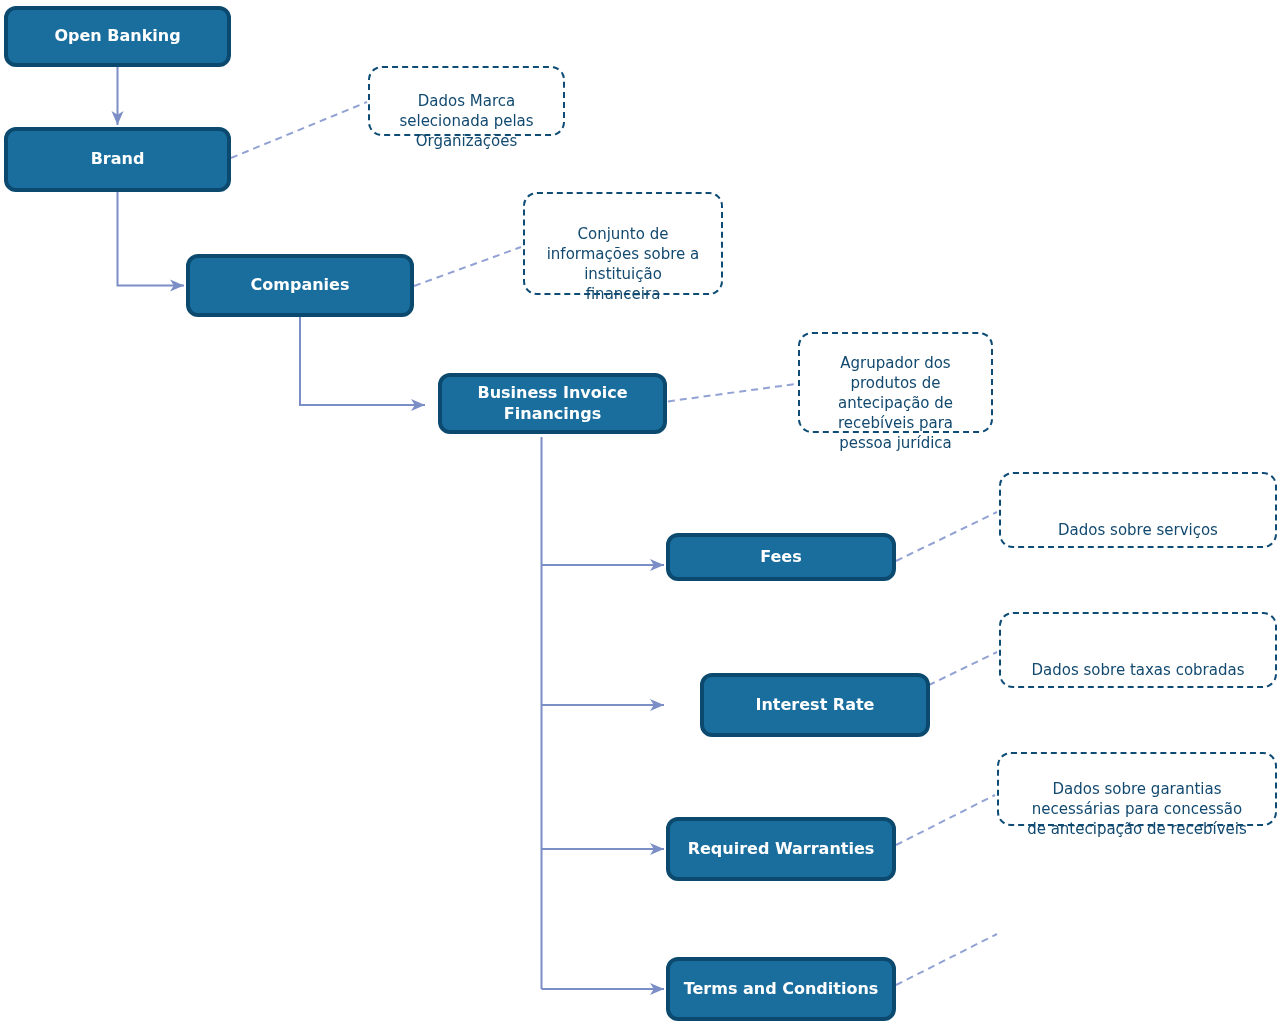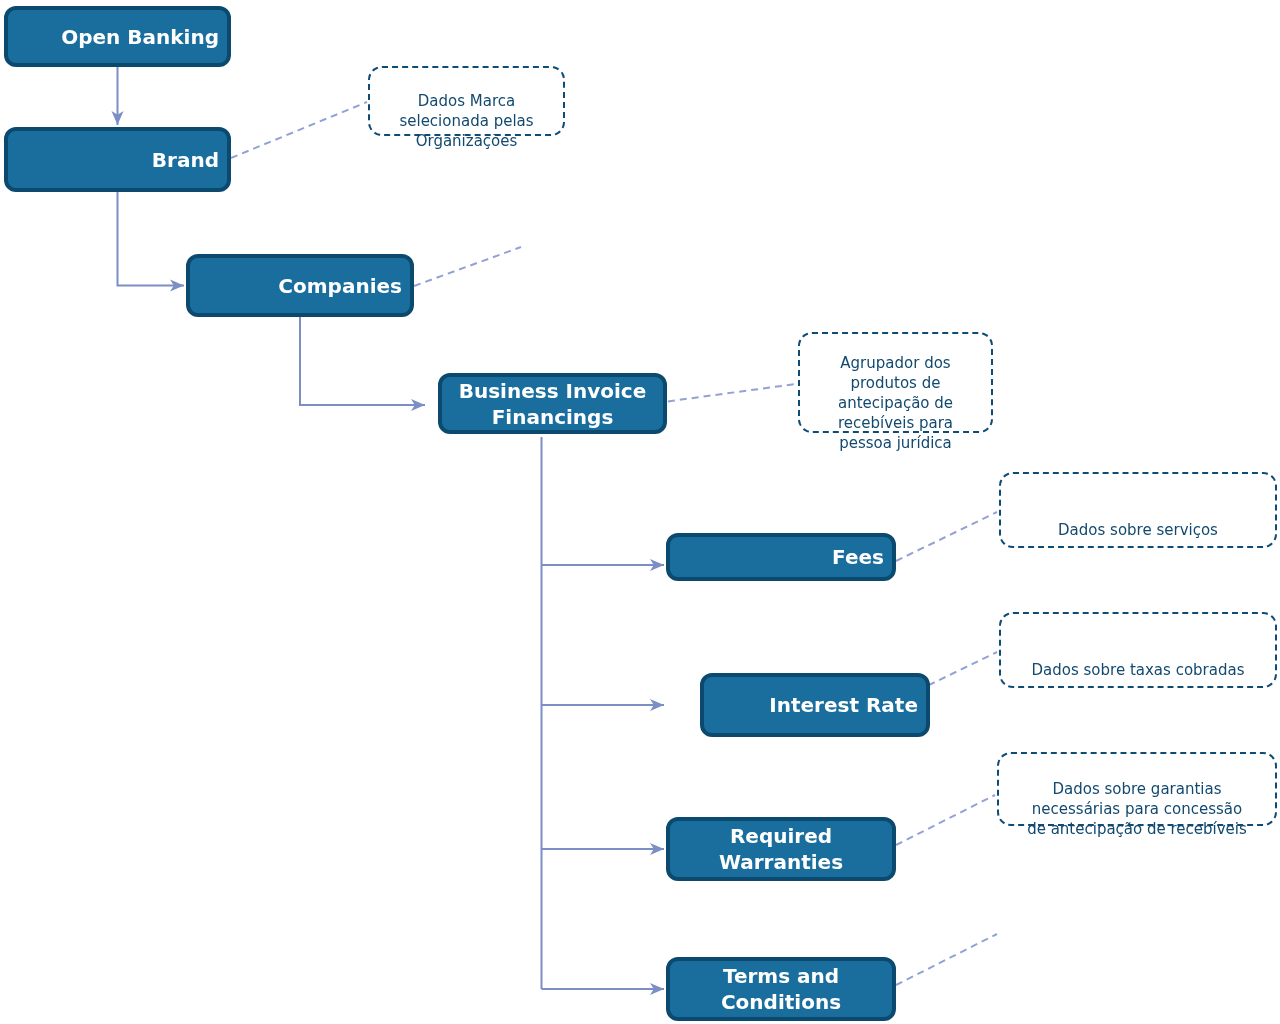--- a/index.html
+++ b/index.html
@@ -7,26 +7,26 @@
     position:relative;width:1280px;height:1024px;overflow:hidden;
     background:var(--background,#ffffff);
     font-family:"DejaVu Sans","Liberation Sans",sans-serif;
   }
   .wires{position:absolute;left:0;top:0;width:1280px;height:1024px;}
   .solid{stroke:var(--connector,#7B8EC5);stroke-width:2;fill:none;}
   .dashedline{stroke:var(--note-connector,#92A2D4);stroke-width:2;fill:none;stroke-dasharray:7 5;}
   #arrowhead path{fill:var(--connector,#7B8EC5);}
   .node{
     position:absolute;box-sizing:border-box;
-    display:flex;align-items:center;justify-content:flex-end;text-align:center;
+    display:flex;align-items:center;justify-content:center;text-align:center;
     background:var(--node-fill,#1A6E9E);
     border:4px solid var(--node-border,#0B4A6E);
     border-radius:12px;
     color:var(--node-text,#ffffff);
-    font-size:20px;font-weight:bold;line-height:1.3;
+    font-size:16px;font-weight:bold;line-height:1.3;
     padding:2px 8px;
   }
   .note{
     position:absolute;box-sizing:border-box;
     display:flex;align-items:center;justify-content:center;text-align:center;
     border:2px dashed var(--note-border,#0E4C75);
     border-radius:14px;
     color:var(--note-text,#12496F);
     font-size:15px;line-height:20px;
     padding:2px 6px;
@@ -94,20 +94,26 @@
   <div class="node" style="left:666px;top:957px;width:230px;height:64px">
     <span>Terms and Conditions</span>
   </div>
 
   <div class="note" style="left:368px;top:66px;width:197px;height:70px">
     <span>Dados Marca
 selecionada pelas
 Organizações</span>
   </div>
 
+  <div class="note" style="left:523px;top:192px;width:200px;height:103px">
+    <span>Conjunto de
+informações sobre a
+instituição
+financeira</span>
+  </div>
 
   <div class="note" style="left:798px;top:332px;width:195px;height:101px">
     <span>Agrupador dos
 produtos de
 antecipação de
 recebíveis para
 pessoa jurídica</span>
   </div>
 
   <div class="note" style="left:999px;top:472px;width:278px;height:76px">

